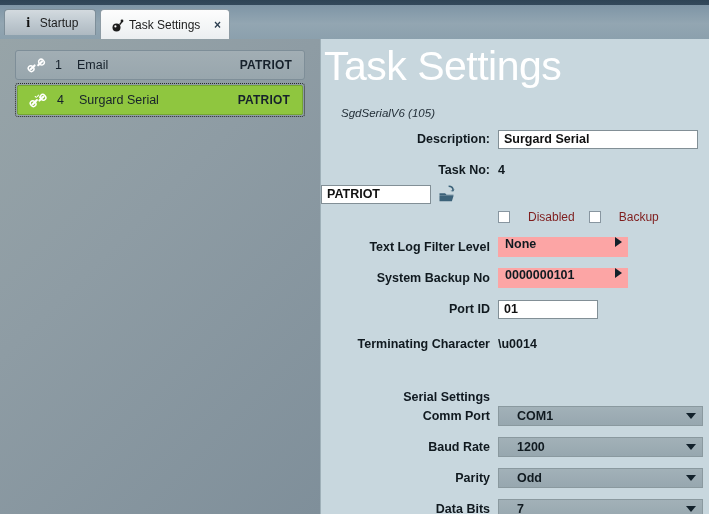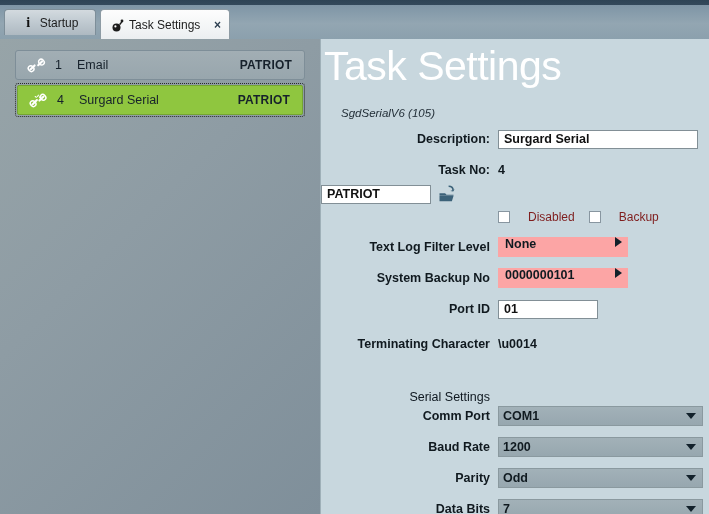--- a/index.html
+++ b/index.html
@@ -299,35 +299,35 @@
 
   
   .combo {
     height: 20px;
     background: linear-gradient(to bottom, #a2b1b8 0%, #97a7af 100%);
     border: 1px solid #8a999f;
     box-sizing: border-box;
     display: flex;
     align-items: center;
     justify-content: space-between;
-    padding: 0 6px 0 4px;
+    padding: 0 6px 0 18px;
     font-size: 12.5px;
     color: #101a20;
     width: 205px;
   }
   .tri-down {
     width: 0; height: 0;
     border-top: 6px solid #12212b;
     border-left: 5px solid transparent;
     border-right: 5px solid transparent;
   }
 
   .section-head {
     font-size: 12.5px;
-    font-weight: normal;
+    font-weight: bold;
     color: #0f1820;
     width: 177px;
     text-align: right;
     padding-right: 8px;
     box-sizing: border-box;
     margin-top: 12px;
   }
   .sectionrow {
     height: 26px;
     display: flex;

